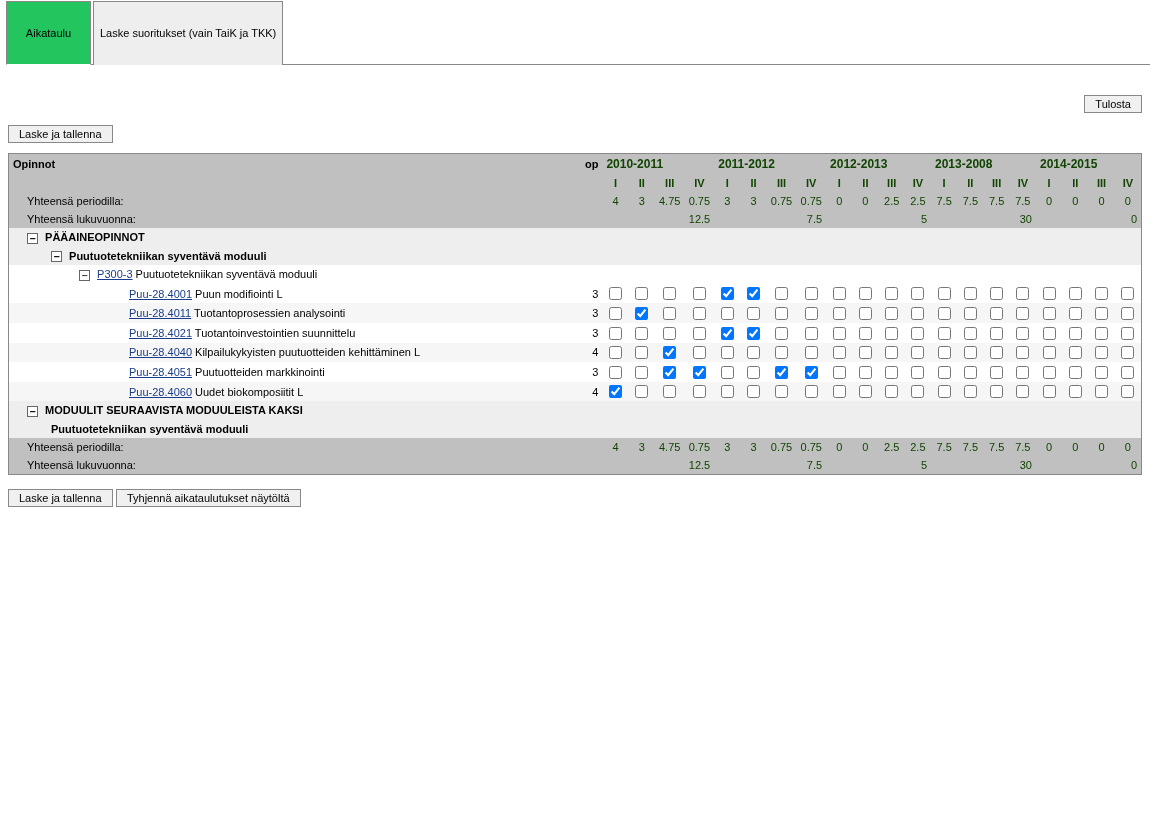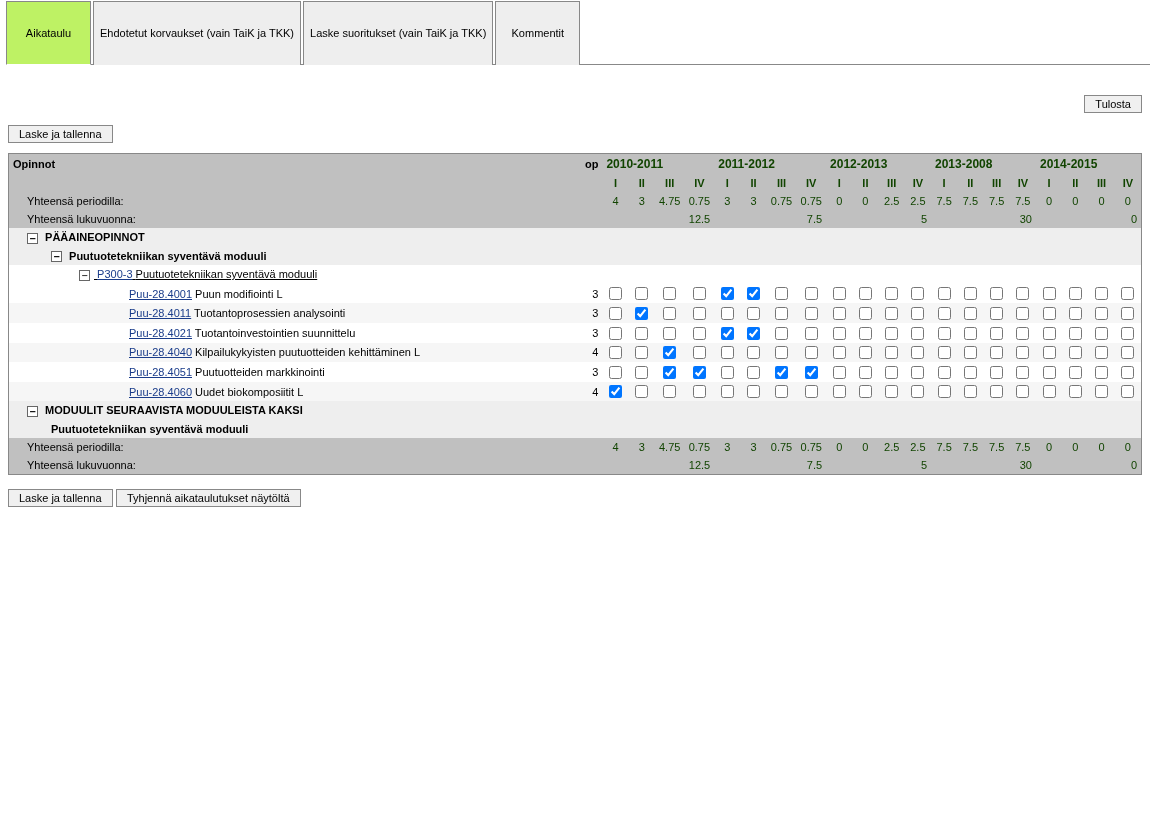--- a/index.html
+++ b/index.html
@@ -30,21 +30,21 @@
     align-items: center;
     justify-content: center;
     line-height: 1.3;
     margin-right: 2px;
     min-width: 85px;
     cursor: pointer;
     position: relative;
     top: 1px;
   }
   .tabs .tab.active {
-    background: #bef264;
+    background: #22c55e;
     border-bottom: 1px solid #fff;
     font-weight: normal;
   }
   .topright {
     text-align: right;
     padding: 30px 8px 8px 0;
   }
   button, .btn {
     font-family: Verdana, Geneva, sans-serif;
     font-size: 11px;
@@ -110,21 +110,20 @@
     padding: 6px 4px;
   }
   .module-row-sub td {
     background: #eee;
     font-weight: bold;
     padding: 6px 4px;
   }
   .module-row-plain td {
     background: #fff;
     padding: 6px 4px;
-    text-decoration: underline;
   }
   .module-row-italic td {
     font-style: italic;
     font-weight: bold;
     padding: 6px 4px;
     background: #fff;
   }
   .course-row td {
     background: #fff;
     padding: 6px 4px;
@@ -174,27 +173,21 @@
   }
 </style>
 </head>
 <body>
 
 <div class="tabs">
   <div class="tab active">
       <span>Aikataulu</span>
     </div>
   <div class="tab">
-      <span>Ehdotetut korvaukset (vain TaiK ja TKK)</span>
-    </div>
-  <div class="tab">
       <span>Laske suoritukset (vain TaiK ja TKK)</span>
-    </div>
-  <div class="tab">
-      <span>Kommentit</span>
     </div>
 </div>
 
 <div class="topright">
   <button>Tulosta</button>
 </div>
 
 <div class="buttons-row">
   <button>Laske ja tallenna</button>
 </div>

